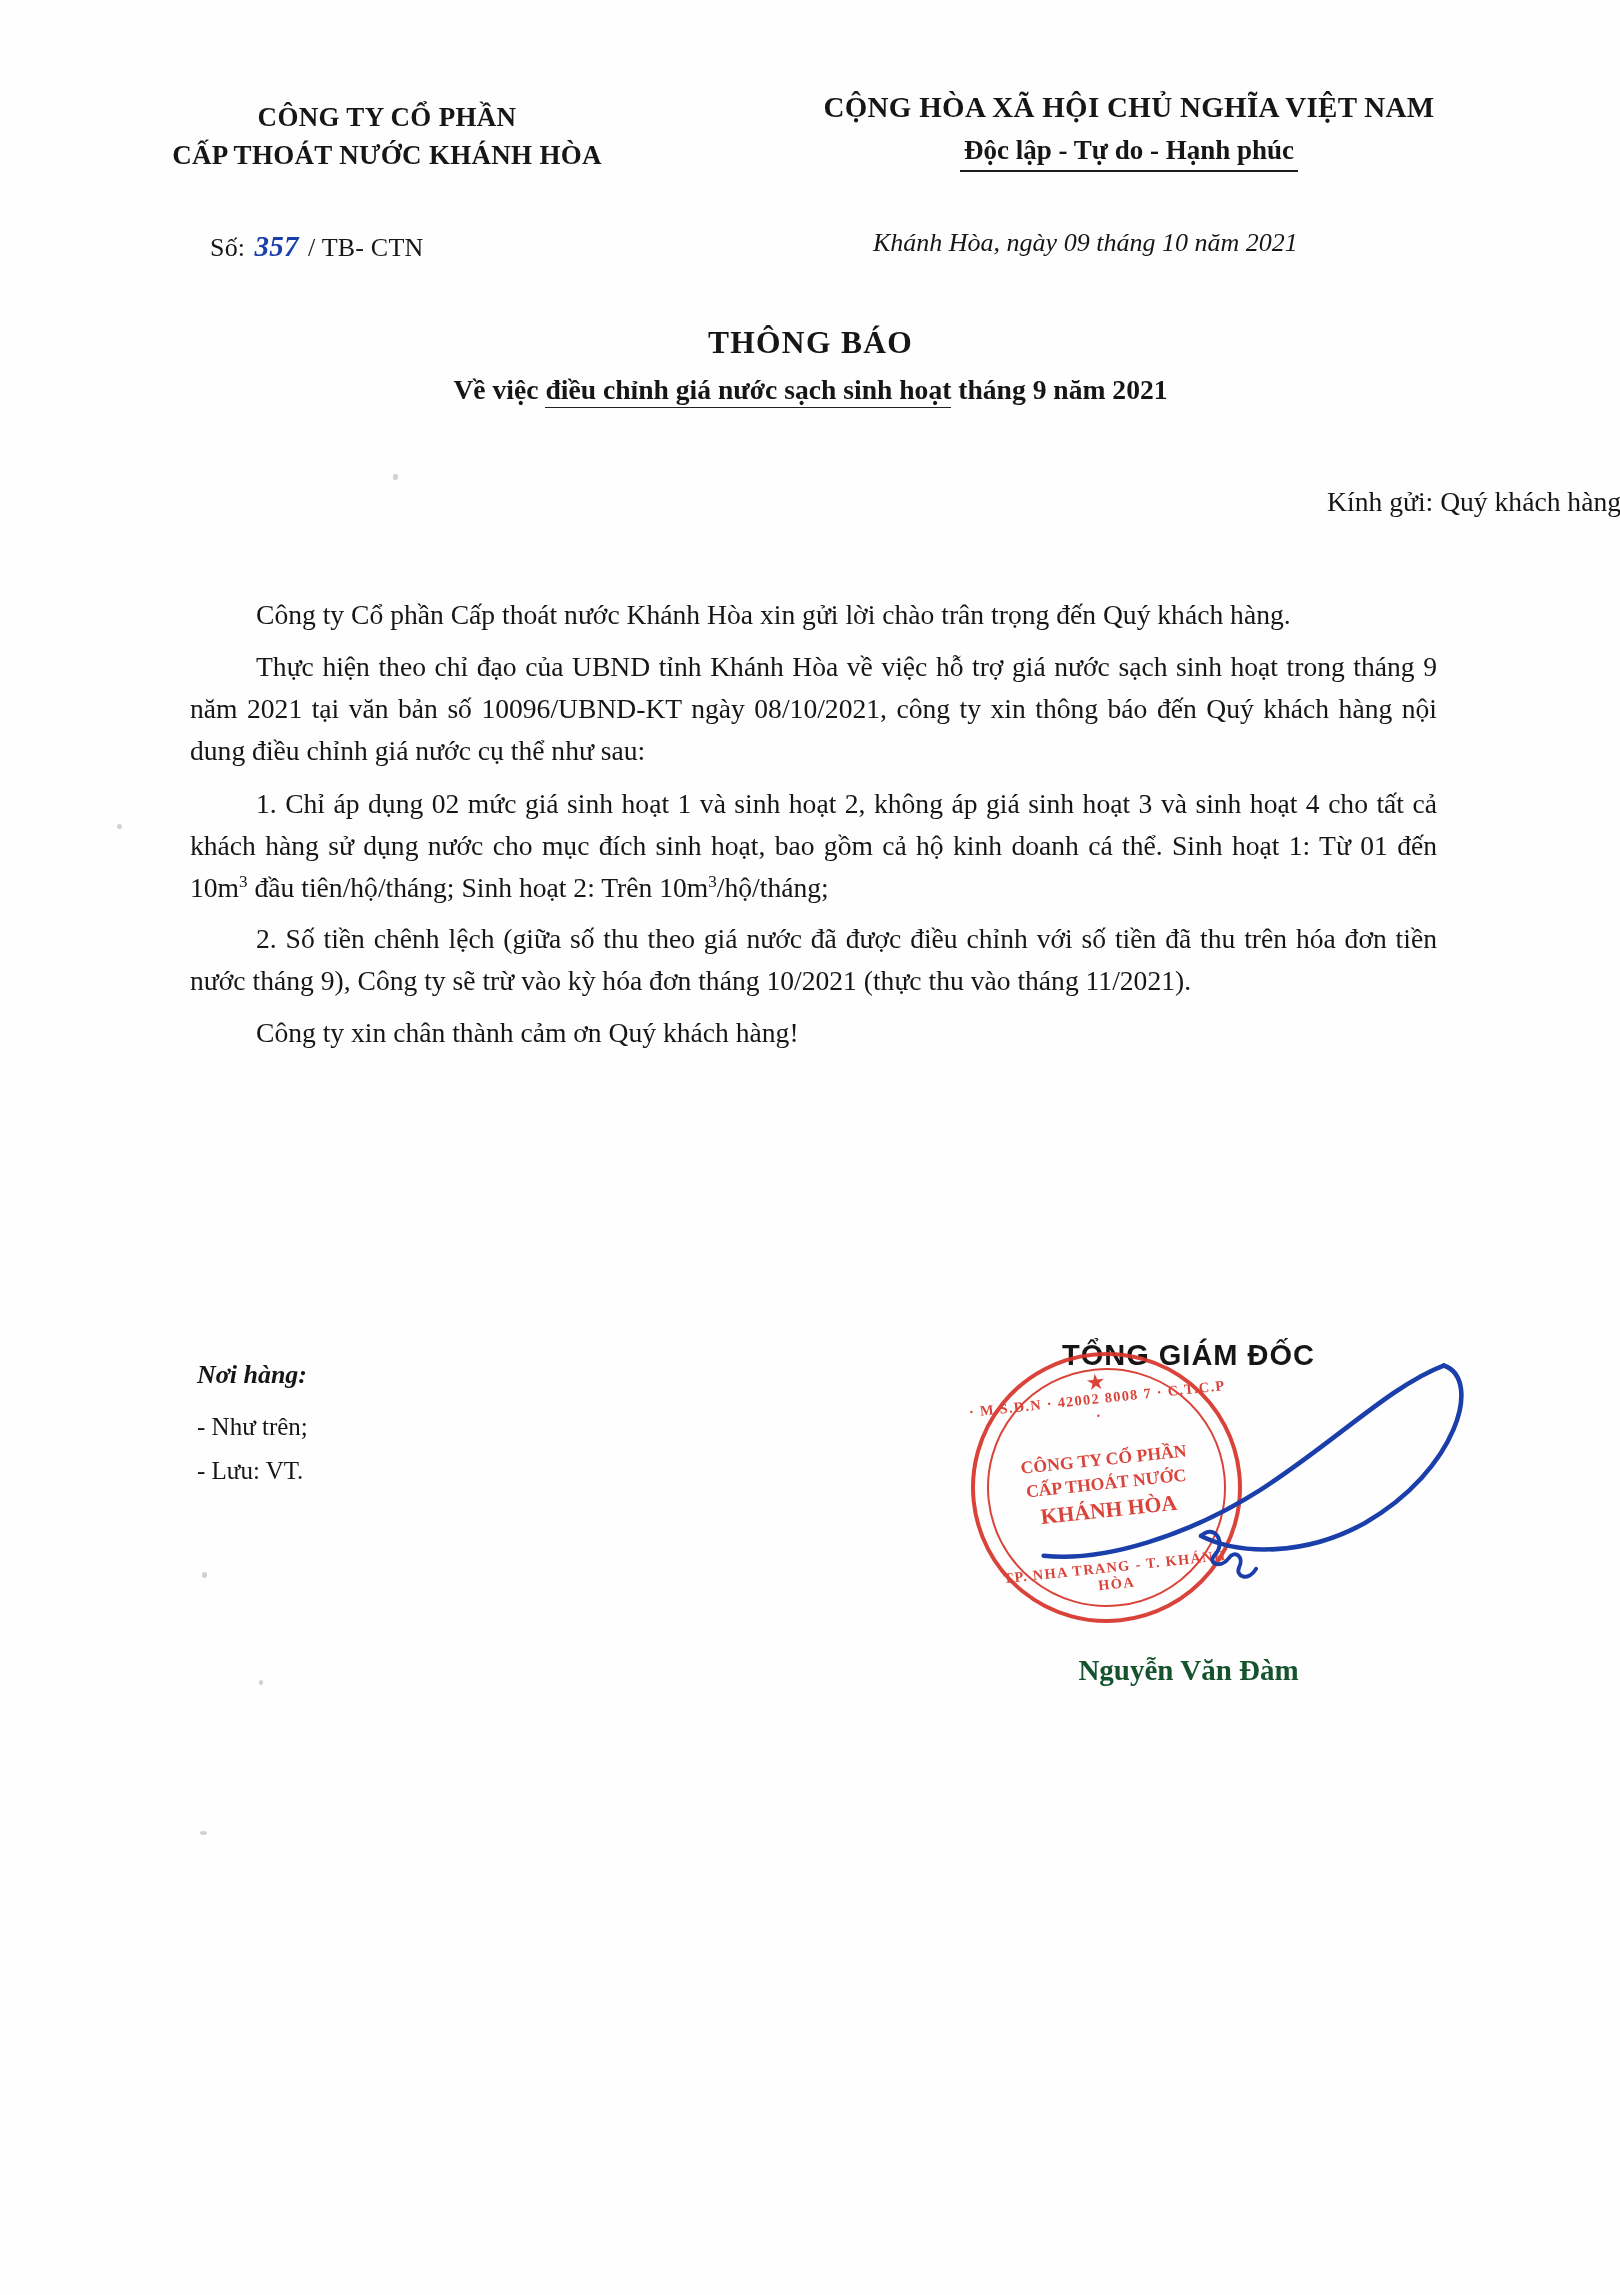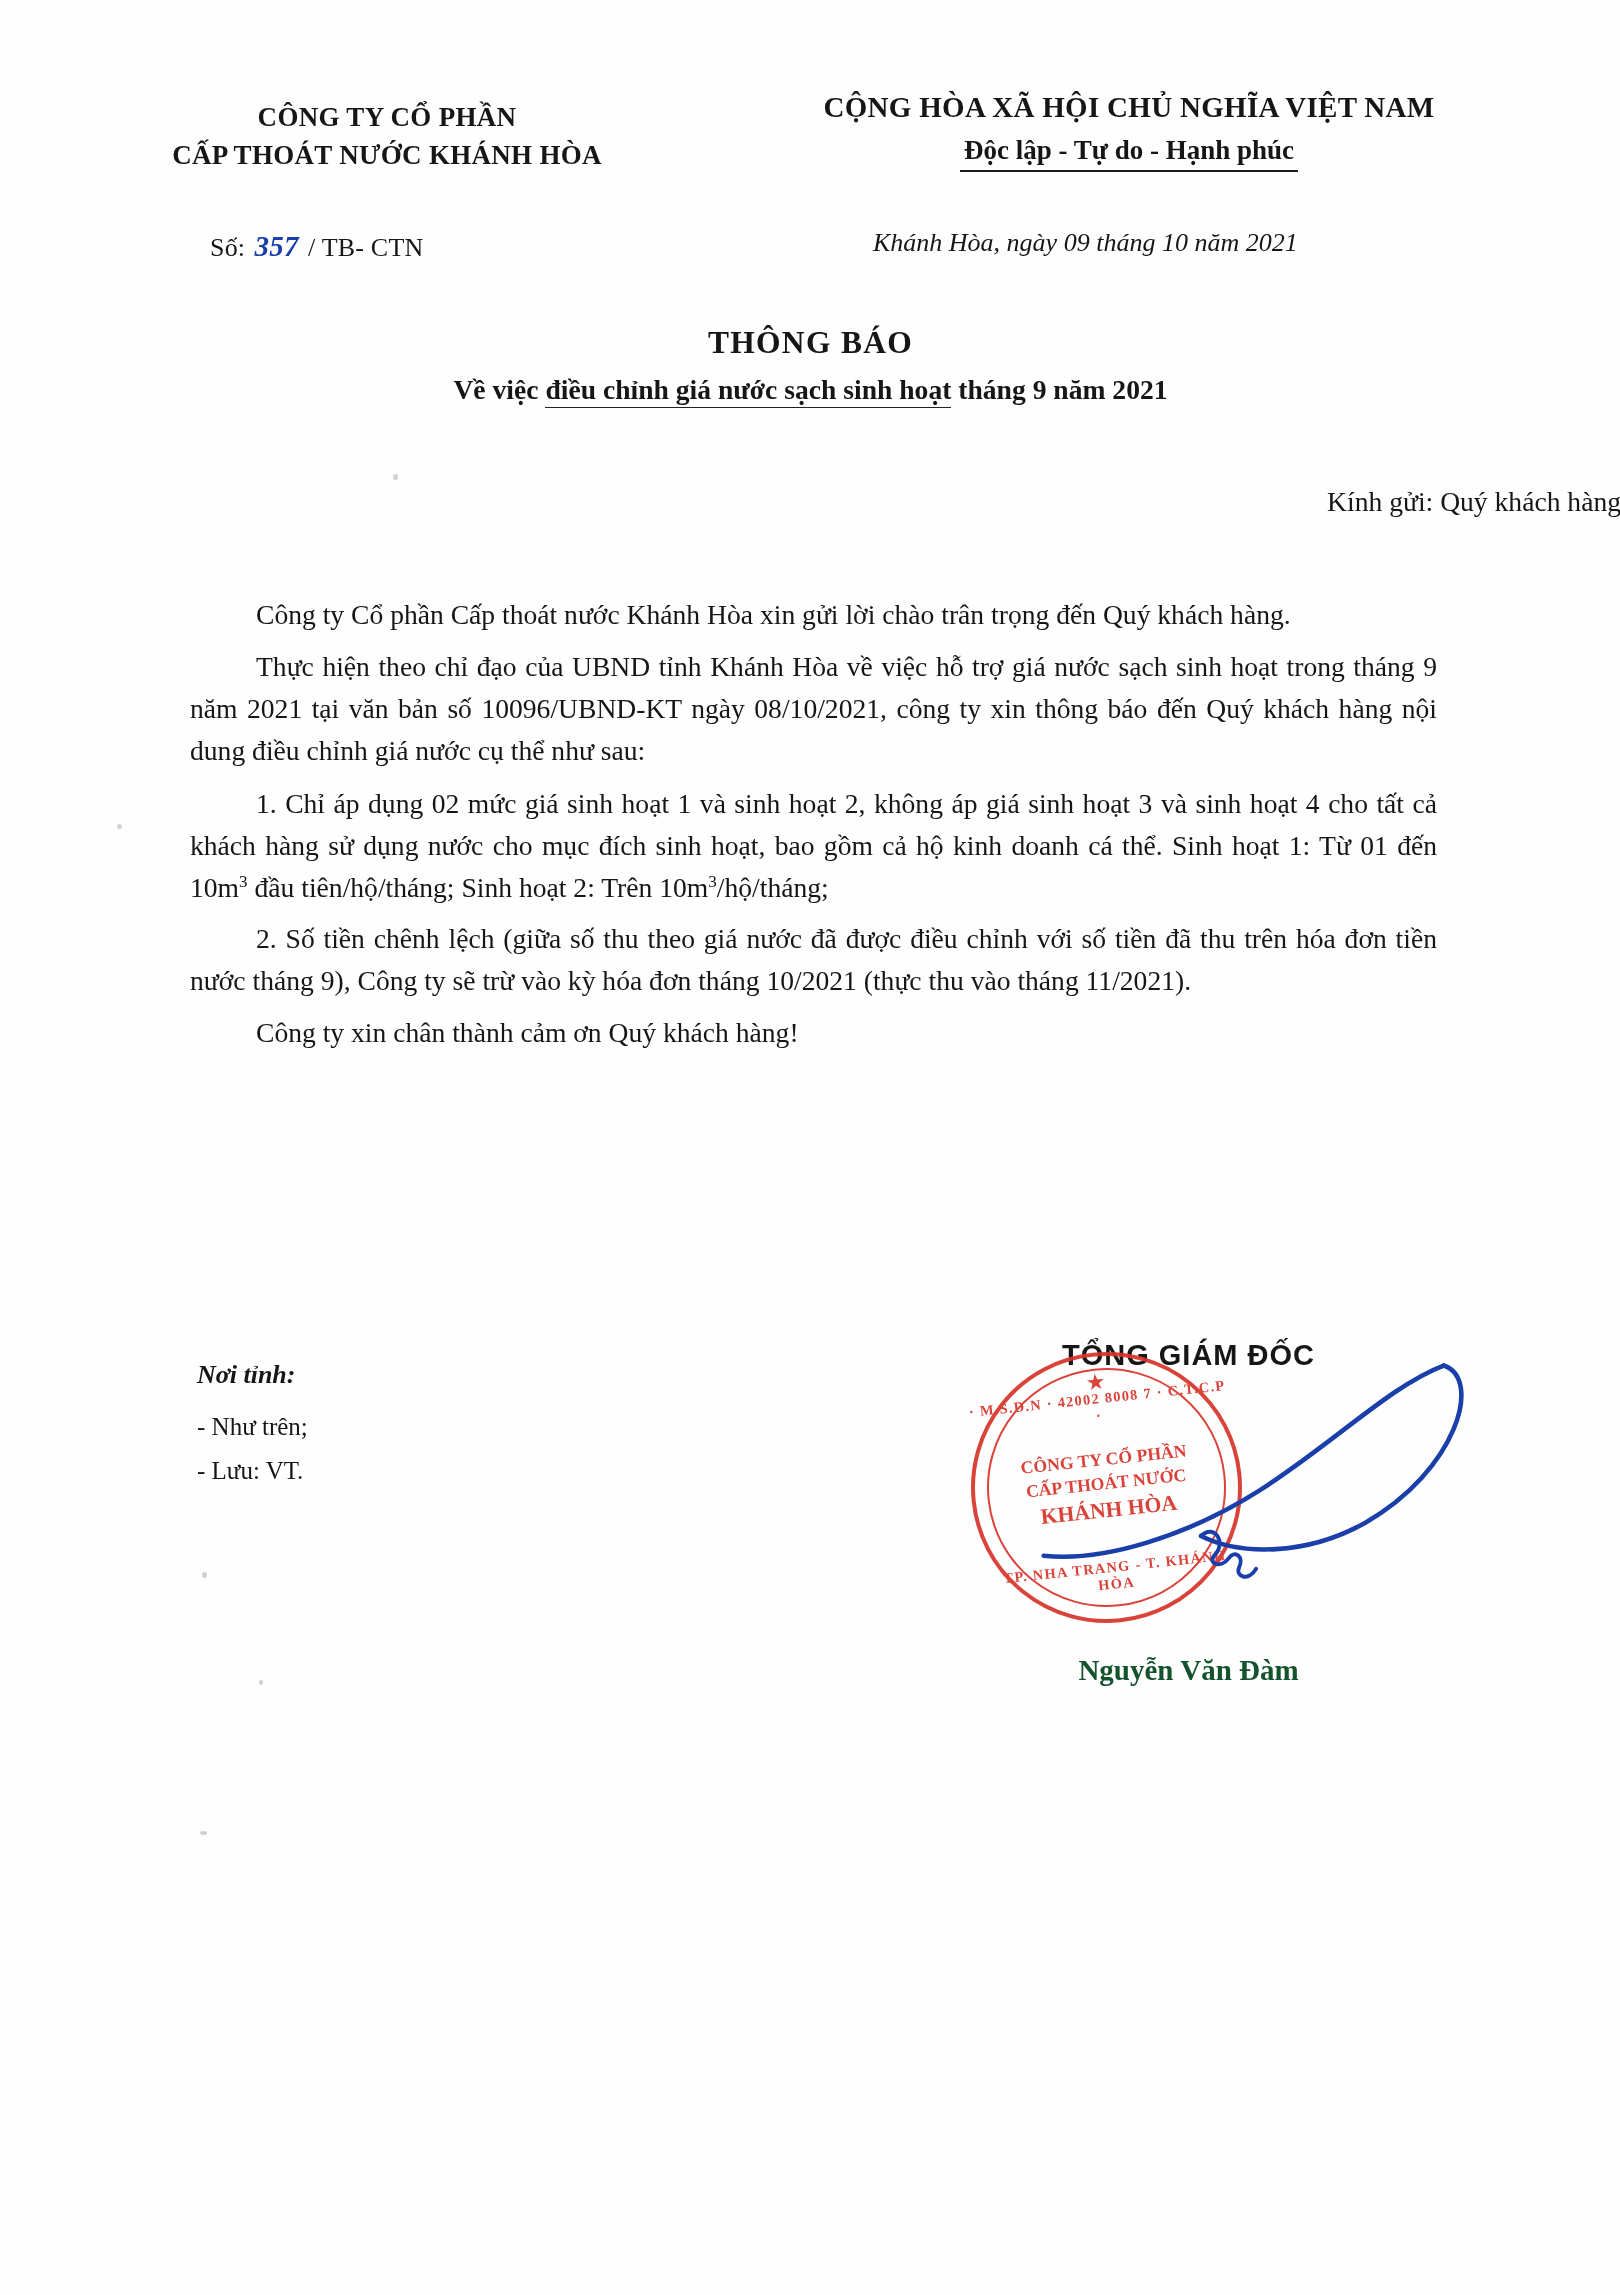--- a/index.html
+++ b/index.html
@@ -307,21 +307,21 @@
 
   <div class="body-text">
     <p>Công ty Cổ phần Cấp thoát nước Khánh Hòa xin gửi lời chào trân trọng đến Quý khách hàng.</p>
     <p>Thực hiện theo chỉ đạo của UBND tỉnh Khánh Hòa về việc hỗ trợ giá nước sạch sinh hoạt trong tháng 9 năm 2021 tại văn bản số 10096/UBND-KT ngày 08/10/2021, công ty xin thông báo đến Quý khách hàng nội dung điều chỉnh giá nước cụ thể như sau:</p>
     <p class="tight"><span>1. Chỉ áp dụng 02 mức giá sinh hoạt 1 và sinh hoạt 2, không áp giá sinh hoạt 3 và sinh hoạt 4 cho tất cả khách hàng sử dụng nước cho mục đích sinh hoạt, bao gồm cả hộ kinh doanh cá thể. Sinh hoạt 1: Từ 01 đến 10m</span><sup>3</sup><span> đầu tiên/hộ/tháng; Sinh hoạt 2: Trên 10m</span><sup>3</sup><span>/hộ/tháng;</span></p>
     <p>2. Số tiền chênh lệch (giữa số thu theo giá nước đã được điều chỉnh với số tiền đã thu trên hóa đơn tiền nước tháng 9), Công ty sẽ  trừ vào kỳ hóa đơn tháng 10/2021 (thực thu vào tháng 11/2021).</p>
     <p>Công ty xin chân thành cảm ơn Quý khách hàng!</p>
   </div>
 
   <div class="recv-block">
-    <div class="recv-title">Nơi tỉnh:</div>
+    <div class="recv-title">Nơi hàng:</div>
     <div>- Như trên;</div>
     <div>- Lưu: VT.</div>
   </div>
 
   <div class="sign-block">
     <div class="sign-title">TỔNG GIÁM ĐỐC</div>
   </div>
 
   <div class="stamp">
     <div class="stamp-inner"></div>

